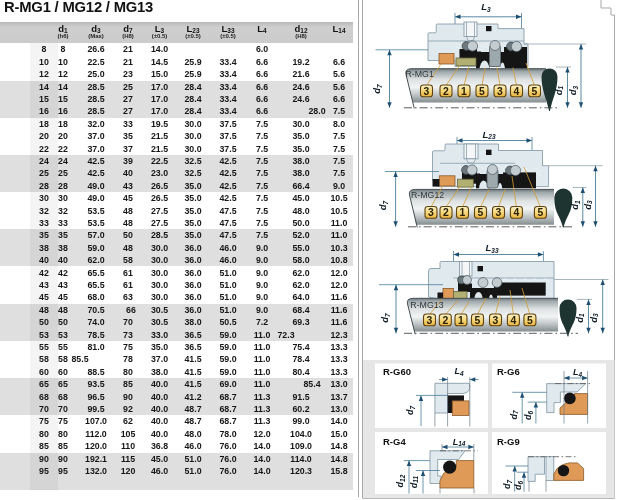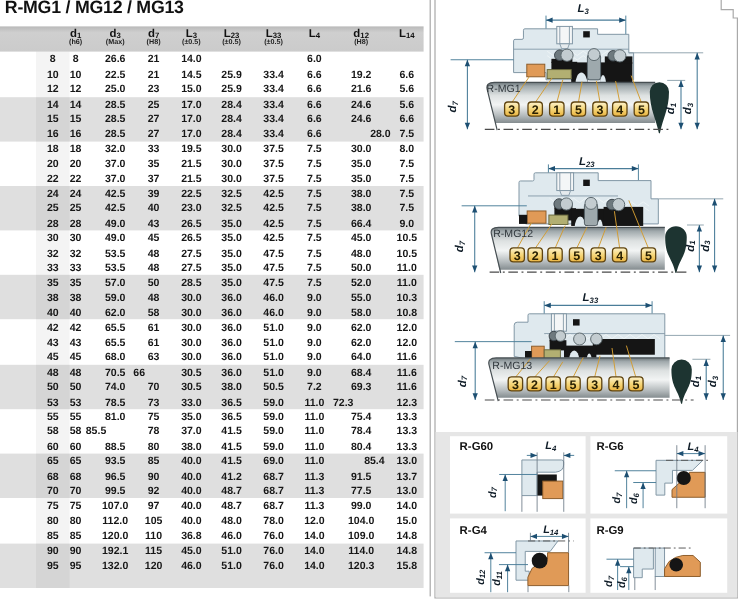--- a/index.html
+++ b/index.html
@@ -296,21 +296,21 @@
       <span class="val" style="left:193px">36.0</span>
       <span class="val" style="left:228px">51.0</span>
       <span class="val" style="left:262px">9.0</span>
       <span class="val" style="left:301px">64.0</span>
       <span class="val" style="left:339px">11.6</span>
     </div>
 <div class="row" style="top:303.7px">
       <span class="lab" style="left:44px">48</span>
       <span class="val" style="left:63px">48</span>
       <span class="val" style="left:96px">70.5</span>
-      <span class="val" style="left:116px">66</span>
+      <span class="val" style="left:131px">66</span>
       <span class="val" style="left:159.5px">30.5</span>
       <span class="val" style="left:193px">36.0</span>
       <span class="val" style="left:228px">51.0</span>
       <span class="val" style="left:262px">9.0</span>
       <span class="val" style="left:301px">68.4</span>
       <span class="val" style="left:339px">11.6</span>
     </div>
 <div class="row" style="top:316.1px">
       <span class="lab" style="left:44px">50</span>
       <span class="val" style="left:63px">50</span>
@@ -397,28 +397,28 @@
     </div>
 <div class="row" style="top:402.9px">
       <span class="lab" style="left:44px">70</span>
       <span class="val" style="left:63px">70</span>
       <span class="val" style="left:96px">99.5</span>
       <span class="val" style="left:128px">92</span>
       <span class="val" style="left:159.5px">40.0</span>
       <span class="val" style="left:193px">48.7</span>
       <span class="val" style="left:228px">68.7</span>
       <span class="val" style="left:262px">11.3</span>
-      <span class="val" style="left:301px">77.5</span>
+      <span class="val" style="left:301px">60.2</span>
       <span class="val" style="left:339px">13.0</span>
     </div>
 <div class="row" style="top:415.3px">
       <span class="lab" style="left:44px">75</span>
       <span class="val" style="left:63px">75</span>
       <span class="val" style="left:96px">107.0</span>
-      <span class="val" style="left:128px">97</span>
+      <span class="val" style="left:128px">62</span>
       <span class="val" style="left:159.5px">40.0</span>
       <span class="val" style="left:193px">48.7</span>
       <span class="val" style="left:228px">68.7</span>
       <span class="val" style="left:262px">11.3</span>
       <span class="val" style="left:301px">99.0</span>
       <span class="val" style="left:339px">14.0</span>
     </div>
 <div class="row" style="top:427.7px">
       <span class="lab" style="left:44px">80</span>
       <span class="val" style="left:63px">80</span>

